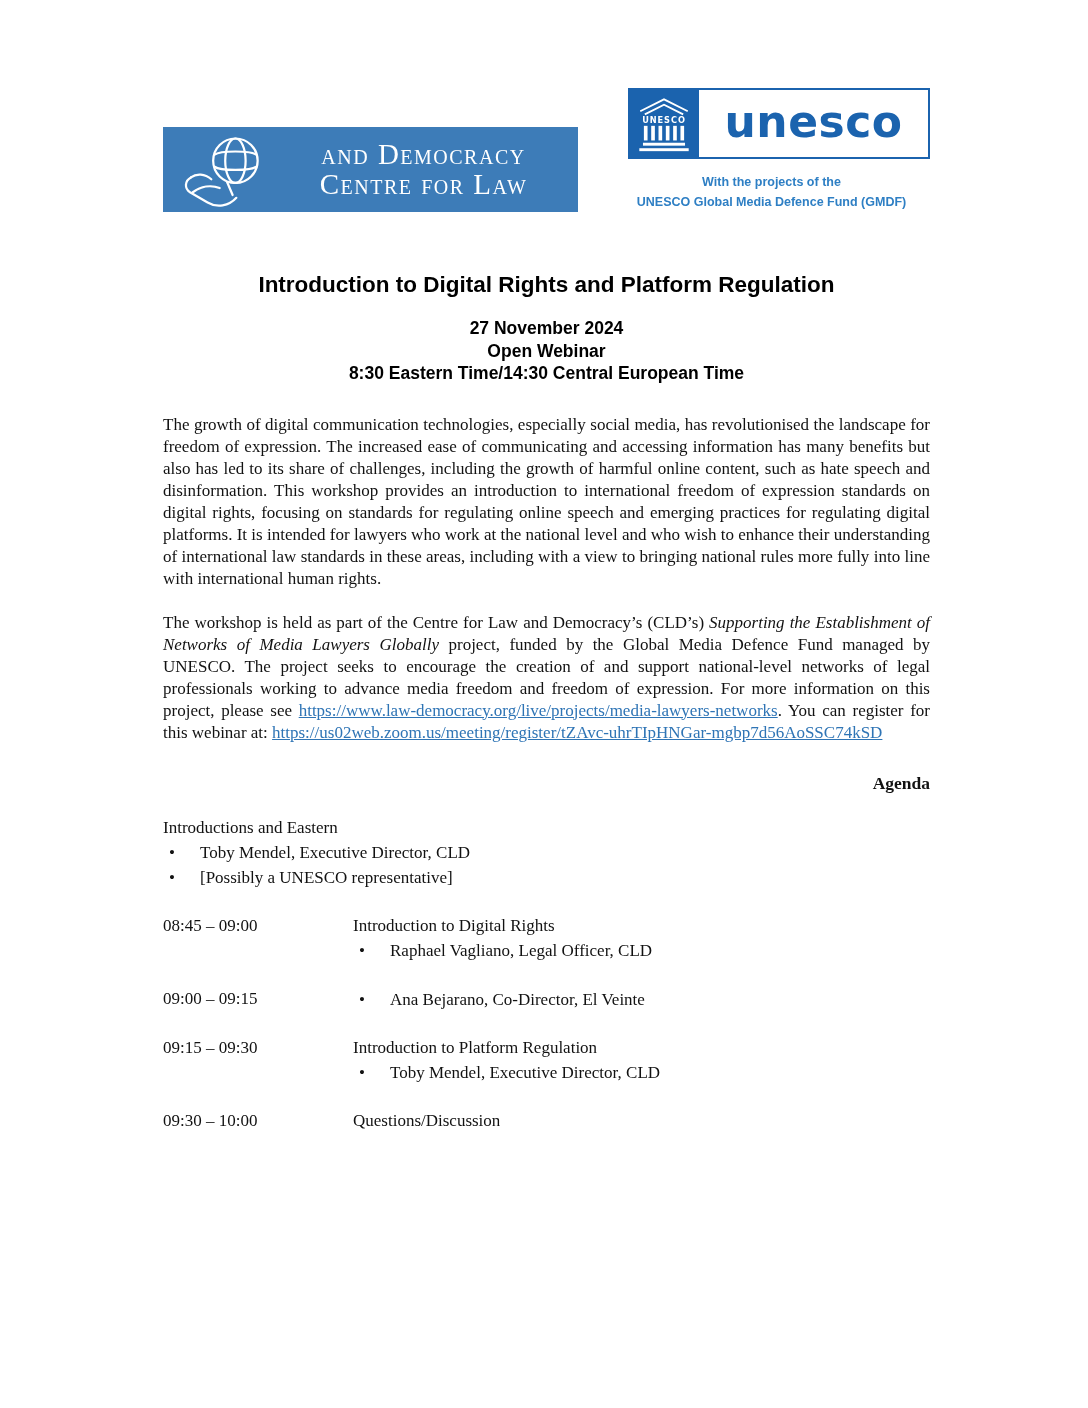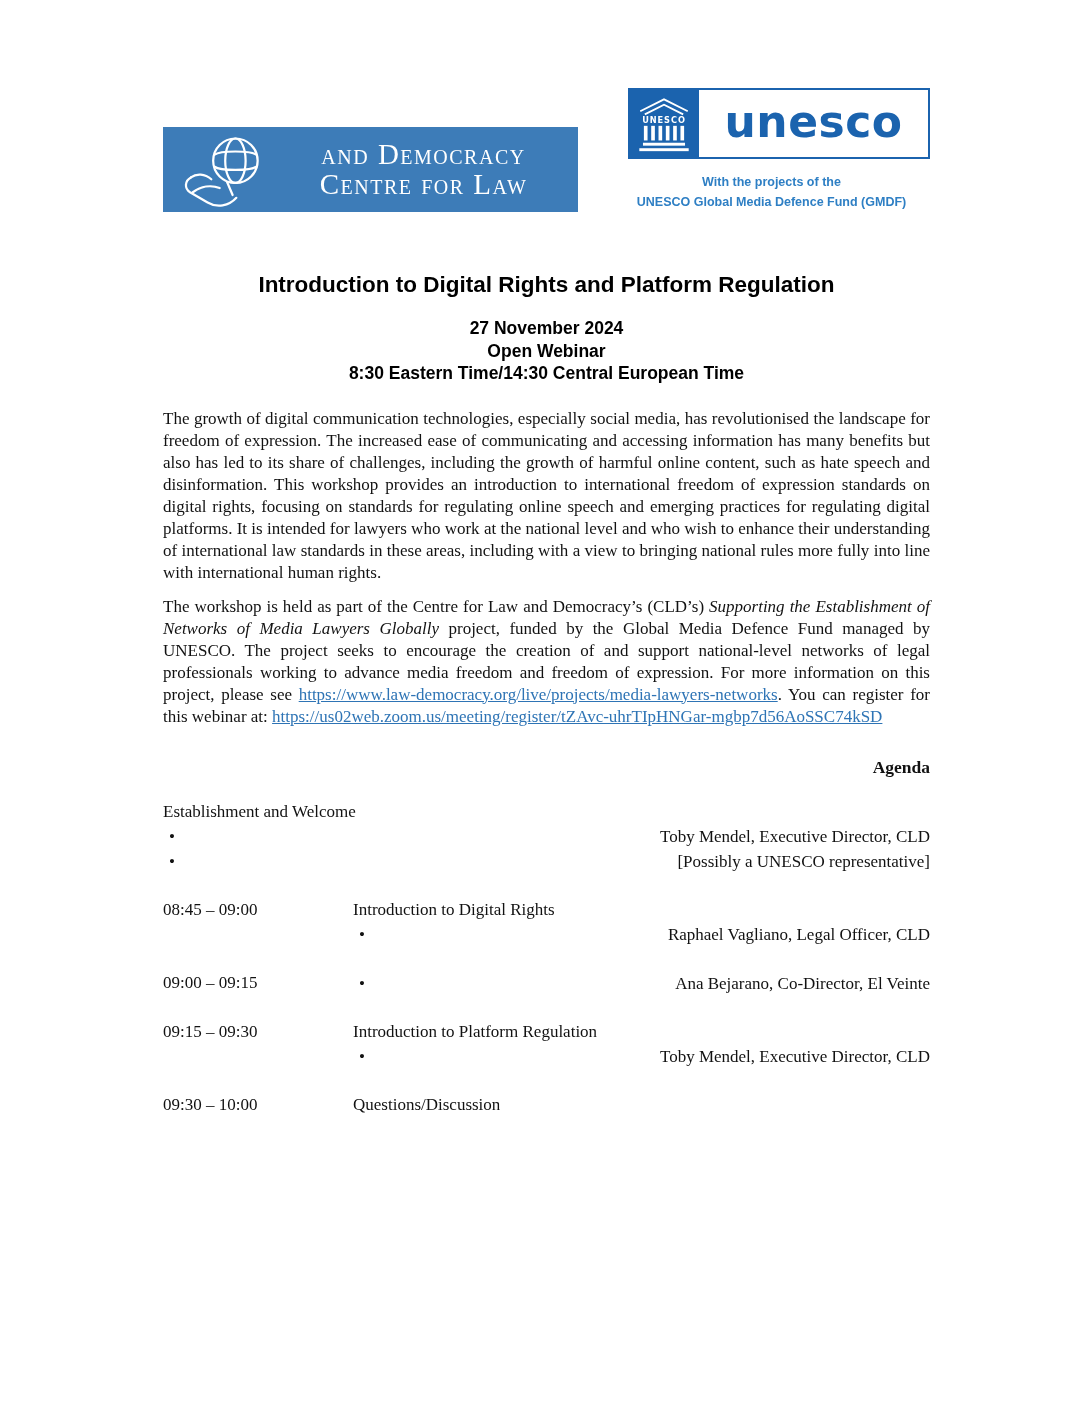--- a/index.html
+++ b/index.html
@@ -85,26 +85,26 @@
     margin-top:19px;
     text-align:center;
     font-family:"Liberation Sans",sans-serif;
     font-weight:bold;
     font-size:17.5px;
     line-height:22.5px;
     color:#000;
   }
   
   .body-par{
-    margin-top:23px;
+    margin-top:29px;
     font-size:17px;
     line-height:22px;
     text-align:justify;
   }
-  .body-par + .body-par{margin-top:12px;}
+  .body-par + .body-par{margin-top:22px;}
   .doc-link{
     color:var(--link-blue);
     text-decoration:underline;
     overflow-wrap:anywhere;
   }
   em{font-style:italic;}
   
   .agenda-heading{
     margin-top:29px;
     text-align:right;
@@ -118,21 +118,20 @@
     font-size:17px;
     line-height:24px;
   }
   .agenda-time{flex:0 0 190px;}
   .agenda-content{flex:1;}
   .agenda-bullets{list-style:none;}
   .agenda-bullets li{
     position:relative;
     padding-left:37px;
     line-height:25px;
-    text-align:right;
   }
   .agenda-bullets li::before{
     content:"\2022";
     position:absolute;left:6px;
     font-size:17px;
   }
 </style>
 </head>
 <body>
 
@@ -200,21 +199,21 @@
     </div>
 
     <p class="body-par">The growth of digital communication technologies, especially social media, has revolutionised the landscape for freedom of expression. The increased ease of communicating and accessing information has many benefits but also has led to its share of challenges, including the growth of harmful online content, such as hate speech and disinformation. This workshop provides an introduction to international freedom of expression standards on digital rights, focusing on standards for regulating online speech and emerging practices for regulating digital platforms. It is intended for lawyers who work at the national level and who wish to enhance their understanding of international law standards in these areas, including with a view to bringing national rules more fully into line with international human rights.</p>
 
     <p class="body-par"><span>The workshop is held as part of the Centre for Law and Democracy’s (CLD’s) </span><em>Supporting the Establishment of Networks of Media Lawyers Globally</em><span> project, funded by the Global Media Defence Fund managed by UNESCO. The project seeks to encourage the creation of and support national-level networks of legal professionals working to advance media freedom and freedom of expression. For more information on this project, please see </span><a class="doc-link" href="#">https://www.law-democracy.org/live/projects/media-lawyers-networks</a><span>. You can register for this webinar at: </span><a class="doc-link" href="#">https://us02web.zoom.us/meeting/register/tZAvc-uhrTIpHNGar-mgbp7d56AoSSC74kSD</a></p>
 
     <h2 class="agenda-heading">Agenda</h2>
     <div class="agenda">
   <div class="agenda-item">
     <div class="agenda-content">
-      <div class="agenda-title">Establishment and Welcome</div>
+      <div class="agenda-title">Introductions and Eastern</div>
       <ul class="agenda-bullets">
               <li>Toby Mendel, Executive Director, CLD</li>
               <li>[Possibly a UNESCO representative]</li>
             </ul>
     </div>
   </div>
 
   <div class="agenda-item">
     <div class="agenda-time">08:45 – 09:00</div>
     <div class="agenda-content">

